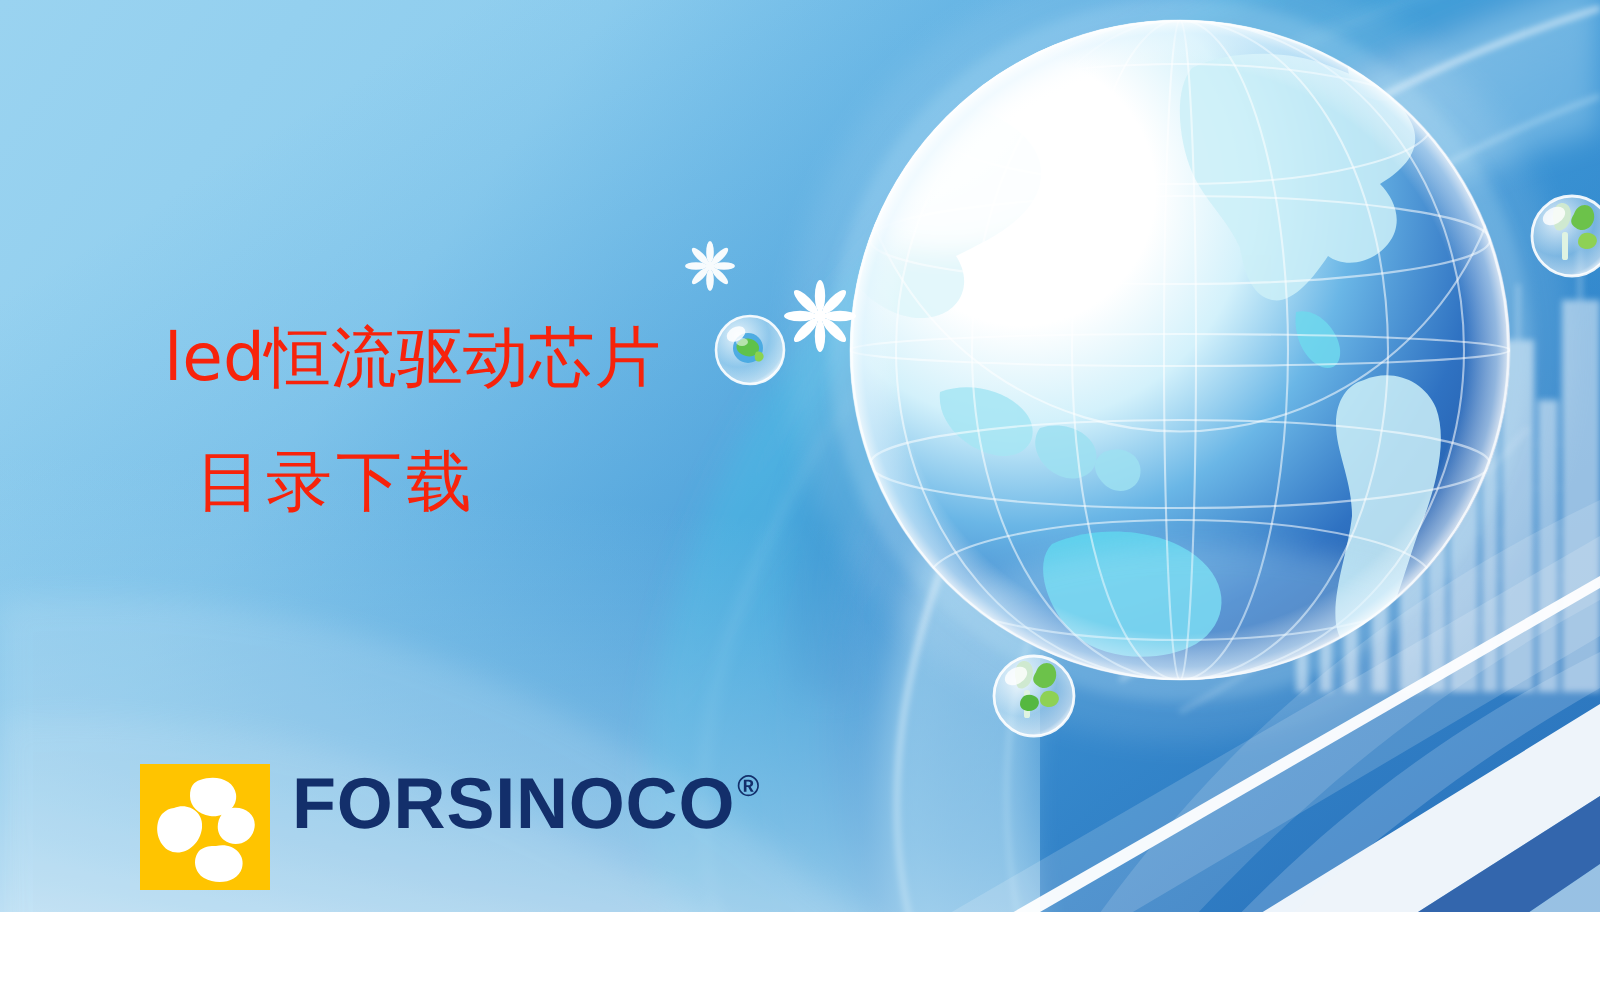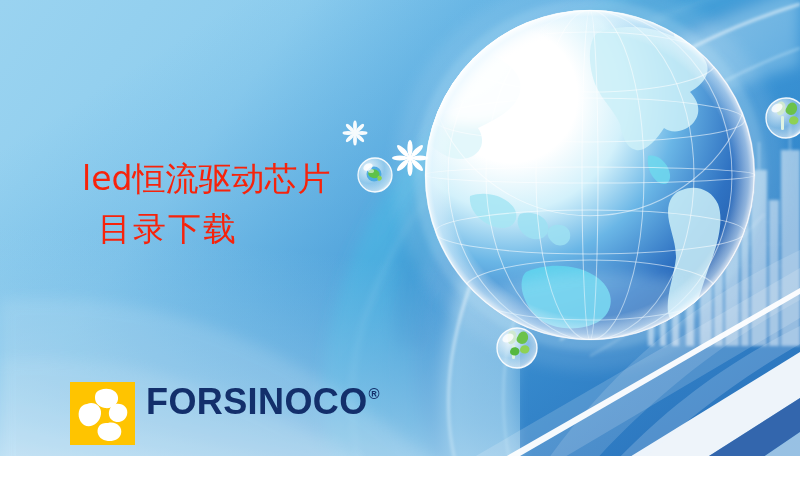--- a/index.html
+++ b/index.html
@@ -34,21 +34,21 @@
   }
   #headline .line {
     color: #f7230b;
     font-size: 33px;
     line-height: 34px;
     font-weight: 400;
     white-space: nowrap;
     font-family: "DejaVu Sans", "Liberation Sans", sans-serif;
   }
   #headline .line-1 { margin-left: 0px; }
-  #headline .line-2 { margin-left: 16px; margin-top: 16px; letter-spacing: 2px; }
+  #headline .line-2 { margin-left: 16px; margin-top: 28px; letter-spacing: 2px; }
 
   
   #logo {
     position: absolute;
     left: 70px;
     top: 382px;
     z-index: 20;
     display: flex;
     align-items: flex-start;
   }

